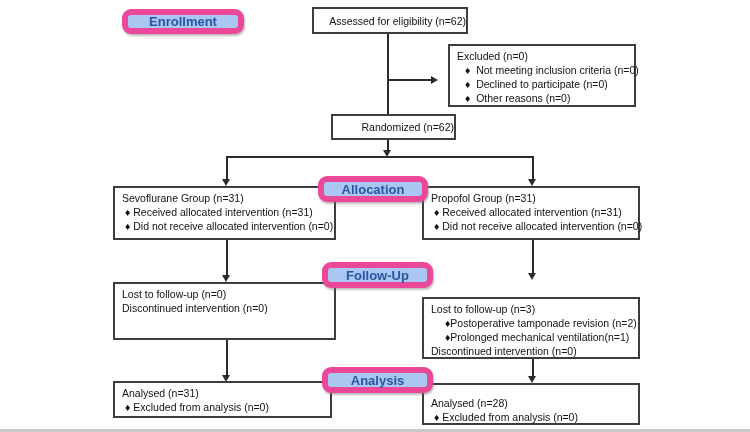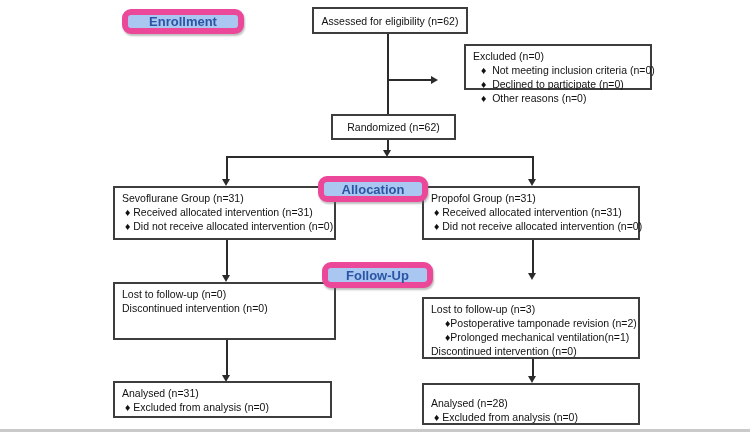--- a/index.html
+++ b/index.html
@@ -15,21 +15,21 @@
     font-size:10.5px;
     line-height:14px;
     color:#111111;
     padding:3px 7px;
     z-index:2;
   }
   .fbox .line{white-space:pre;}
   .fbox .indent-sm{padding-left:3px;}
   .fbox .indent-md{padding-left:8px;}
   .fbox .indent-lg{padding-left:14px;}
-  .fbox.center{display:flex;align-items:center;justify-content:center;text-align:center;padding:0;}
+  .fbox.center{display:flex;align-items:center;justify-content:flex-end;text-align:center;padding:0;}
 
   
   .stage{
     position:absolute;
     background:#a9c7f0;
     border:6px solid #ec4899;
     border-radius:9px;
     box-sizing:border-box;
     display:flex;align-items:center;justify-content:center;
     font-size:13px;font-weight:bold;color:#2a55a4;
@@ -78,21 +78,21 @@
 
   <div class="vline" style="left:226px;top:339px;height:36px;"></div>
   <div class="arrow-down" style="left:222px;top:375px;"></div>
   <div class="vline" style="left:532px;top:341px;height:35px;"></div>
   <div class="arrow-down" style="left:528px;top:376px;"></div>
 
   <div class="fbox center" style="left:312px;top:7px;width:156px;height:27px;">
     <span>Assessed for eligibility (n=62)</span>
   </div>
 
-  <div class="fbox" style="left:464px;top:44px;width:188px;height:46px;">
+  <div class="fbox" style="left:448px;top:44px;width:188px;height:63px;">
     <div class="line">Excluded (n=0)</div>
     <div class="line indent-md">♦  Not meeting inclusion criteria (n=0)</div>
     <div class="line indent-md">♦  Declined to participate (n=0)</div>
     <div class="line indent-md">♦  Other reasons (n=0)</div>
   </div>
 
   <div class="fbox center" style="left:331px;top:114px;width:125px;height:26px;">
     <span>Randomized (n=62)</span>
   </div>
 
@@ -135,15 +135,18 @@
   </div>
 
   <div class="stage" style="left:318px;top:176px;width:110px;height:26px;">
     <span>Allocation</span>
   </div>
 
   <div class="stage" style="left:322px;top:262px;width:111px;height:26px;">
     <span>Follow-Up</span>
   </div>
 
+  <div class="stage" style="left:322px;top:367px;width:111px;height:26px;">
+    <span>Analysis</span>
+  </div>
 
   <div class="edge-strip" style="left:0;top:429px;width:750px;height:3px;"></div>
 </div>
 
 </body></html>

